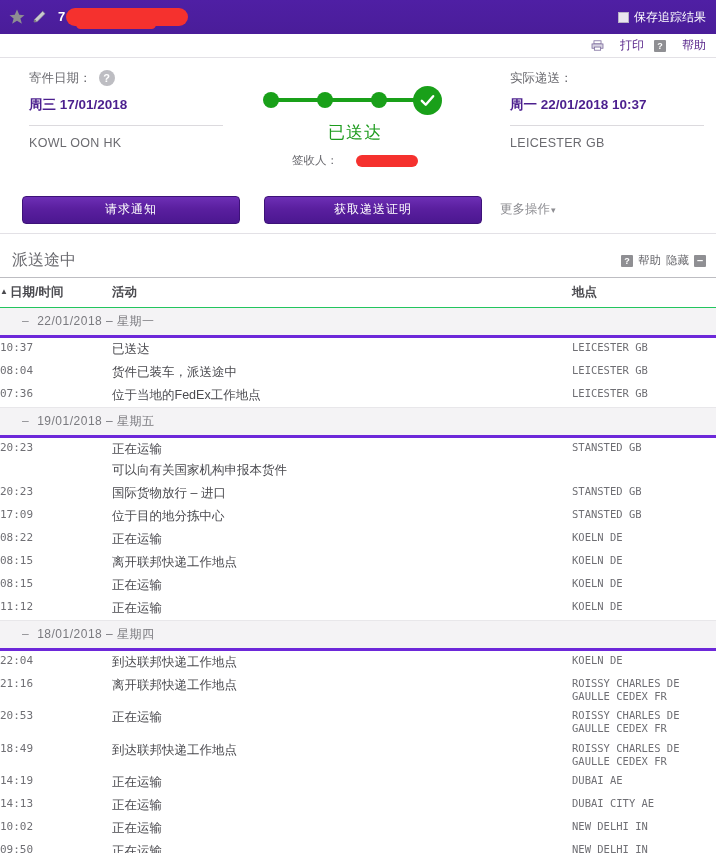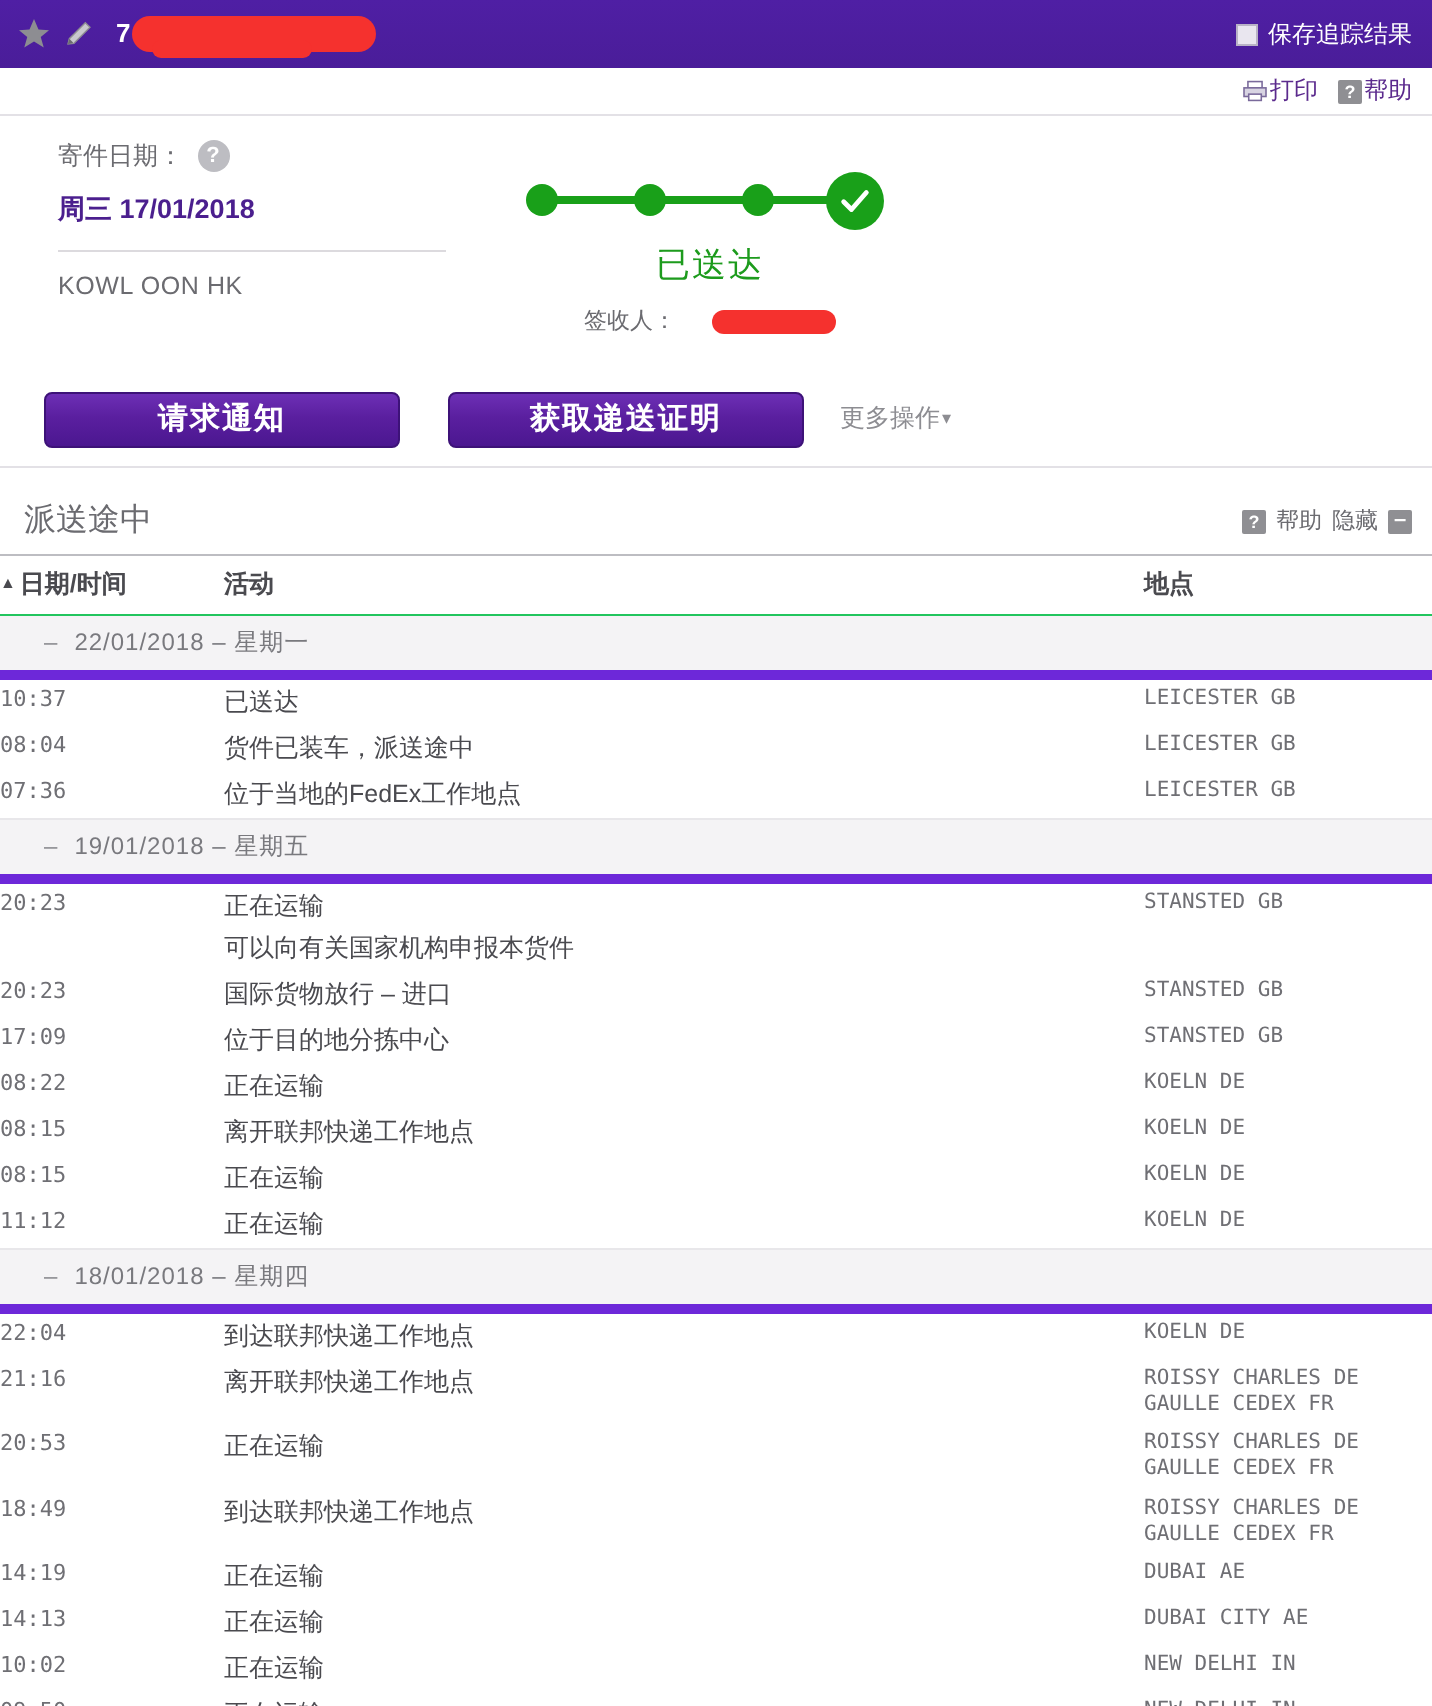--- a/index.html
+++ b/index.html
@@ -64,21 +64,21 @@
   
   .utilbar {
     height: 24px;
     background: #ffffff;
     display: flex; align-items: center; justify-content: flex-end;
     padding-right: 10px;
     gap: 10px;
     border-bottom: 1px solid #e3e1e6;
   }
   .util-link {
-    display: flex; align-items: center; gap: 1px;
+    display: flex; align-items: center; gap: 16px;
     font-size: 12px; color: #5b2a8d; cursor: pointer;
   }
   .printer-icon { width: 13px; height: 11px; display: block; }
   .q-badge {
     width: 12px; height: 12px;
     background: #8f8f93;
     color: #fff; font-size: 9px;
     display: flex; align-items: center; justify-content: center;
     border-radius: 1px; font-weight: bold;
   }
@@ -174,22 +174,22 @@
     padding: 6px 0 0 22px;
     gap: 24px;
     height: 54px;
     border-bottom: 1px solid #e3e1e6;
   }
   .btn {
     background: linear-gradient(to bottom, #6d2fb5 0%, #5a1f9f 45%, #4b1790 100%);
     color: #ffffff;
     border: 1px solid #3d1278;
     border-radius: 4px;
-    font-size: 15px; font-weight: bold;
-    width: 178px; height: 28px;
+    font-size: 12px; font-weight: normal;
+    width: 218px; height: 28px;
     display: flex; align-items: center; justify-content: center;
     cursor: pointer;
     letter-spacing: 1px;
   }
   .more-actions {
     font-size: 12.5px; color: #8d8d92; cursor: pointer;
     display: flex; align-items: center; gap: 1px;
     margin-left: -6px;
   }
   .caret { font-size: 9px; }
@@ -230,21 +230,21 @@
   th.col-dt { width: 112px; padding-left: 10px; }
   th.col-act { width: 460px; }
   th.col-loc { width: 144px; }
   .sort-caret { font-size: 8px; margin-right: 2px; vertical-align: 2px; }
 
   tr.daygroup td {
     background: #f4f3f5;
     color: #79797e;
     font-size: 12px;
     padding: 5px 0 5px 22px;
-    border-bottom: 5px solid #6d28d9;
+    border-bottom: 3px solid #6d28d9;
     border-top: 1px solid #e8e7ea;
     letter-spacing: 0.5px;
   }
   tr.daygroup .dash-toggle { margin-right: 8px; color: #8d8d92; }
 
   tr.evt td { padding: 3px 0; vertical-align: top; }
   td.c-time {
     padding-left: 10px;
     color: #6f6f74;
     font-family: "DejaVu Sans Mono", "Liberation Mono", monospace;
@@ -330,20 +330,31 @@
         </svg>
       </span>
     </div>
     <div class="track-status">已送达</div>
     <div class="track-signer">
       <span>签收人：</span>
       <span class="signer-redact"></span>
     </div>
   </div>
 
+  <div class="sum-col right">
+    <div class="sum-label">
+      <span>实际递送：</span>
+    </div>
+    <div class="sum-date">
+      <span class="dow">周一</span>
+      <span class="dt">22/01/2018 10:37</span>
+    </div>
+    <div class="sum-rule"></div>
+    <div class="sum-loc">LEICESTER GB</div>
+  </div>
 
 </div>
 
 <div class="actions">
   <div class="btn">请求通知</div>
   <div class="btn">获取递送证明</div>
   <div class="more-actions">
     <span>更多操作</span>
     <span class="caret">▾</span>
   </div>

